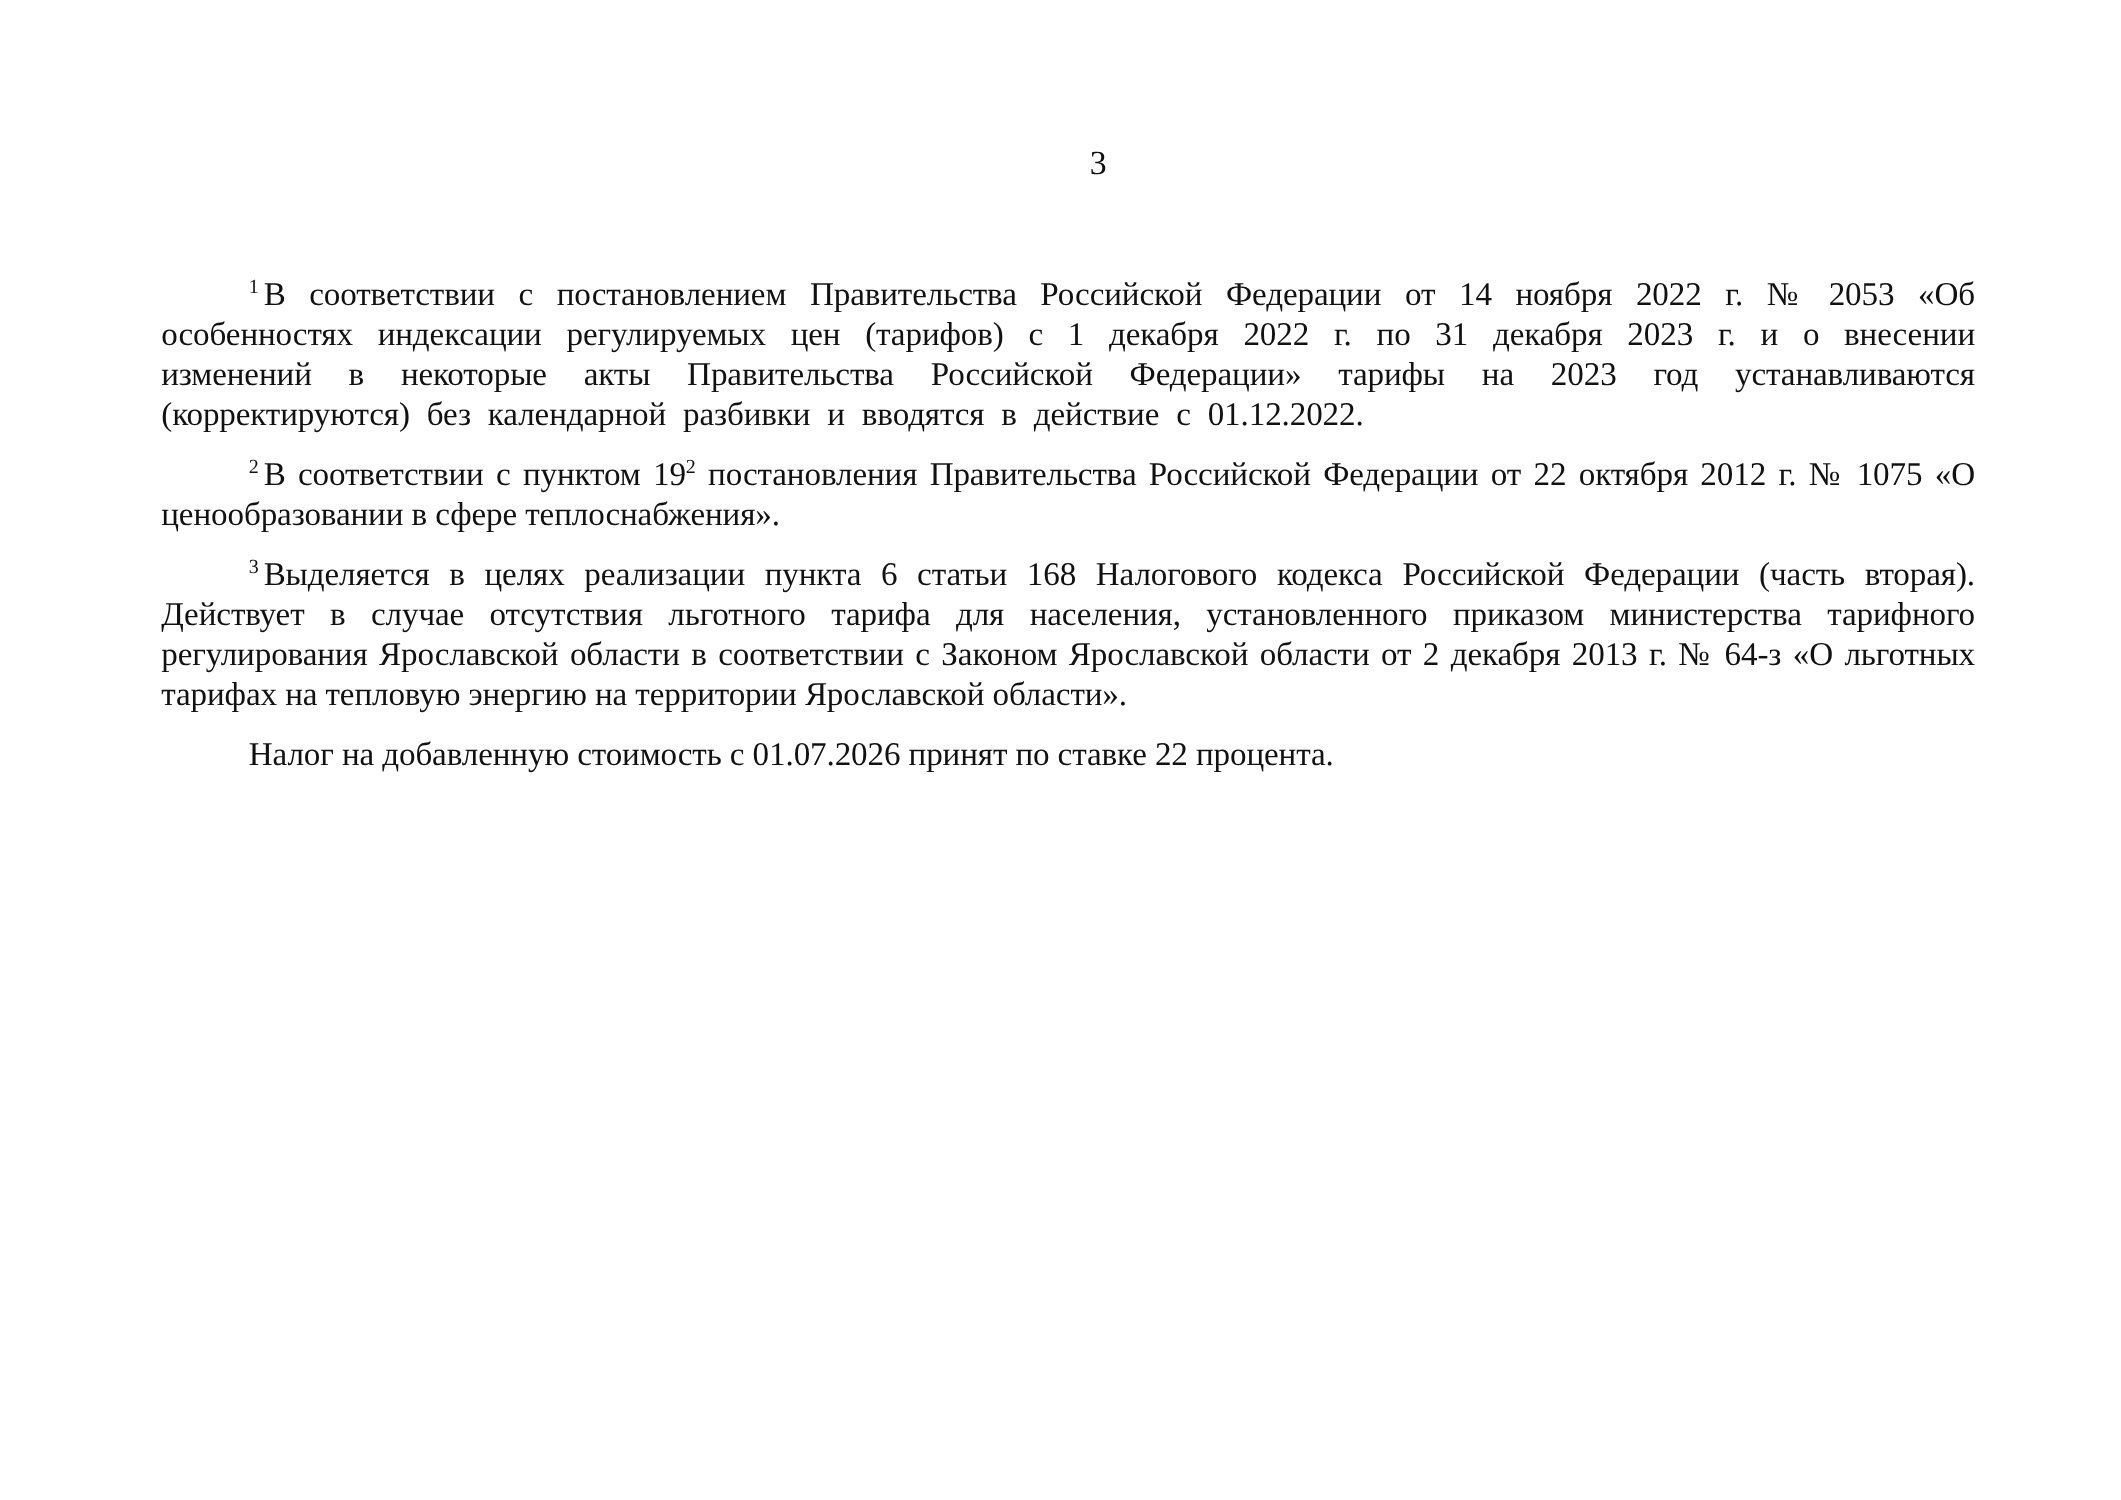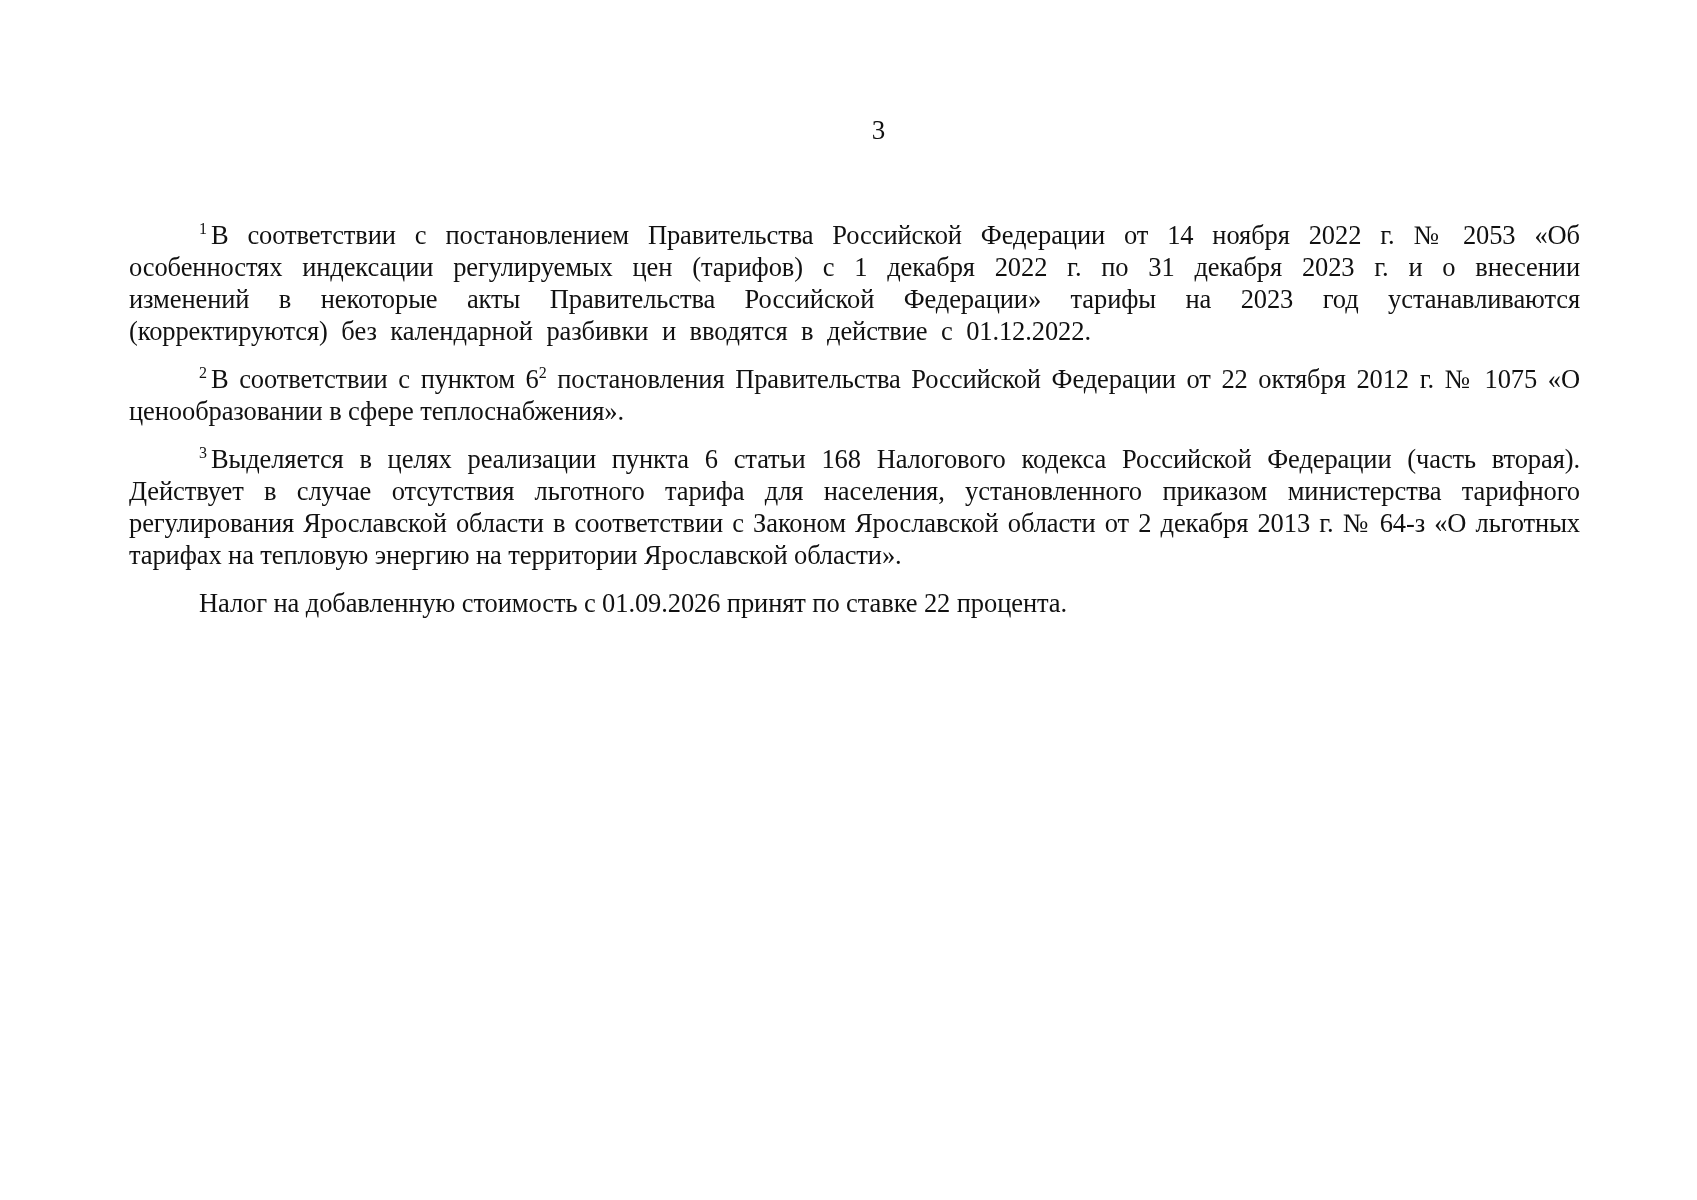--- a/index.html
+++ b/index.html
@@ -53,18 +53,18 @@
     }
   </style>
 </head>
 <body>
 
 <div class="page-number">3</div>
 
 <div class="footnotes">
   <p class="para loose-1"><span class="sup">1</span><span>В соответствии с постановлением Правительства Российской Федерации от 14 ноября 2022 г. № 2053 «Об особенностях индексации регулируемых цен (тарифов) с 1 декабря 2022 г. по 31 декабря 2023 г. и о внесении изменений в некоторые акты Правительства Российской Федерации» тарифы на 2023 год устанавливаются (корректируются) без календарной разбивки и вводятся в действие с 01.12.2022.</span></p>
 
-  <p class="para"><span class="sup">2</span><span>В соответствии с пунктом 6</span><span class="sup-inline">2</span><span> постановления Правительства Российской Федерации от 22 октября 2012 г. № 1075 «О ценообразовании в сфере теплоснабжения».</span></p>
+  <p class="para"><span class="sup">2</span><span>В соответствии с пунктом 19</span><span class="sup-inline">2</span><span> постановления Правительства Российской Федерации от 22 октября 2012 г. № 1075 «О ценообразовании в сфере теплоснабжения».</span></p>
 
   <p class="para"><span class="sup">3</span><span>Выделяется в целях реализации пункта 6 статьи 168 Налогового кодекса Российской Федерации (часть вторая). Действует в случае отсутствия льготного тарифа для населения, установленного приказом министерства тарифного регулирования Ярославской области в соответствии с Законом Ярославской области от 2 декабря 2013 г. № 64-з «О льготных тарифах на тепловую энергию на территории Ярославской области».</span></p>
 
-  <p class="para"><span>Налог на добавленную стоимость с 01.09.2026 принят по ставке 22 процента.</span></p>
+  <p class="para"><span>Налог на добавленную стоимость с 01.07.2026 принят по ставке 22 процента.</span></p>
 </div>
 
 </body></html>

